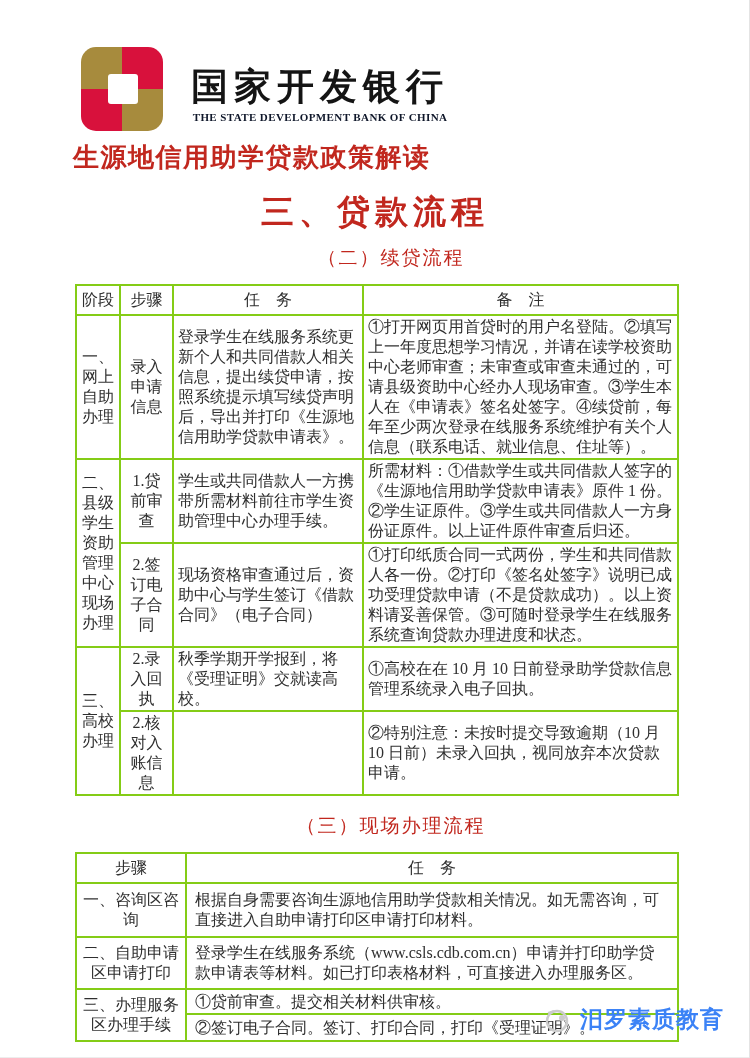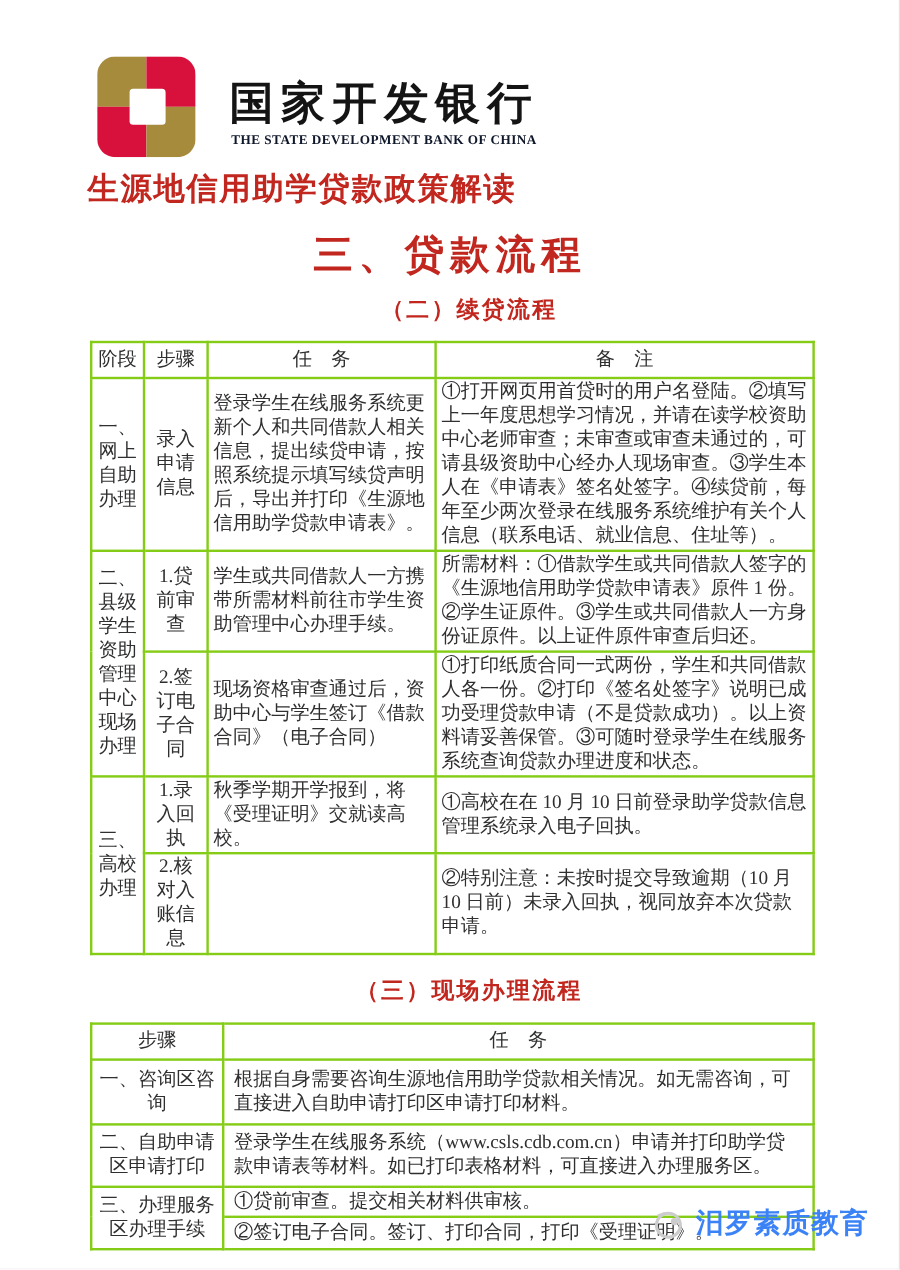--- a/index.html
+++ b/index.html
@@ -17,21 +17,21 @@
   .logo .q1{background:#a78b3d;} .logo .q2{background:#d8113c;}
   .logo .q3{background:#d8113c;} .logo .q4{background:#a78b3d;}
   .logo .core{
     position:absolute;left:27px;top:27px;width:30px;height:30px;background:#fff;border-radius:3px;
   }
   .bank-text{margin:20px 0 0 28px;display:flex;flex-direction:column;align-items:center;}
   .bank-cn{font-size:37px;font-weight:bold;color:#141414;letter-spacing:6px;line-height:1.1;white-space:nowrap;}
   .bank-en{font-size:11px;font-weight:bold;color:#0f172a;letter-spacing:0.4px;margin-top:3px;white-space:nowrap;}
   .doc-title{margin:9px 0 0 73px;font-size:26px;font-weight:bold;color:#c1271e;letter-spacing:1.5px;}
   .section-title{margin-top:15px;text-align:center;font-size:33px;font-weight:bold;color:#c1271e;letter-spacing:5px;}
-  .sub-title{margin-top:10px;text-align:center;font-size:19px;font-weight:bold;color:#c1271e;letter-spacing:2px;padding-left:32px;}
+  .sub-title{margin-top:10px;text-align:center;font-size:19px;font-weight:normal;color:#c1271e;letter-spacing:2px;padding-left:32px;}
   
   table{border-collapse:collapse;table-layout:fixed;margin:13px 0 0 75px;width:602px;}
   td{border:2px solid #84cc16;font-size:16px;line-height:20px;padding:1px 4px;vertical-align:middle;color:#2f2f2f;}
   td.hd{text-align:center;height:24px;padding:2px 4px;}
   td.c{text-align:center;}
   .pre{white-space:pre-line;}
   .t1 .r1{height:140px;} .t1 .r2a{height:78px;} .t1 .r2b{height:101px;}
   .t1 .r3a{height:54px;} .t1 .r3b{height:75px;}
   .t2 .r1{height:54px;} .t2 .r2{height:52px;} .t2 .r3a{height:25px;} .t2 .r3b{height:27px;}
   .t2 td.task{padding:1px 8px;}
@@ -110,21 +110,21 @@
 订电
 子合
 同</td>
       <td>现场资格审查通过后，资助中心与学生签订《借款合同》（电子合同）</td>
       <td>①打印纸质合同一式两份，学生和共同借款人各一份。②打印《签名处签字》说明已成功受理贷款申请（不是贷款成功）。以上资料请妥善保管。③可随时登录学生在线服务系统查询贷款办理进度和状态。</td>
     </tr>
     <tr class="r3a">
       <td class="c pre" rowspan="2">三、
 高校
 办理</td>
-      <td class="c pre">1.录
+      <td class="c pre">2.录
 入回
 执</td>
       <td>秋季学期开学报到，将《受理证明》交就读高校。</td>
       <td>①高校在在 10 月 10 日前登录助学贷款信息管理系统录入电子回执。</td>
     </tr>
     <tr class="r3b">
       <td class="c pre">2.核
 对入
 账信
 息</td>

